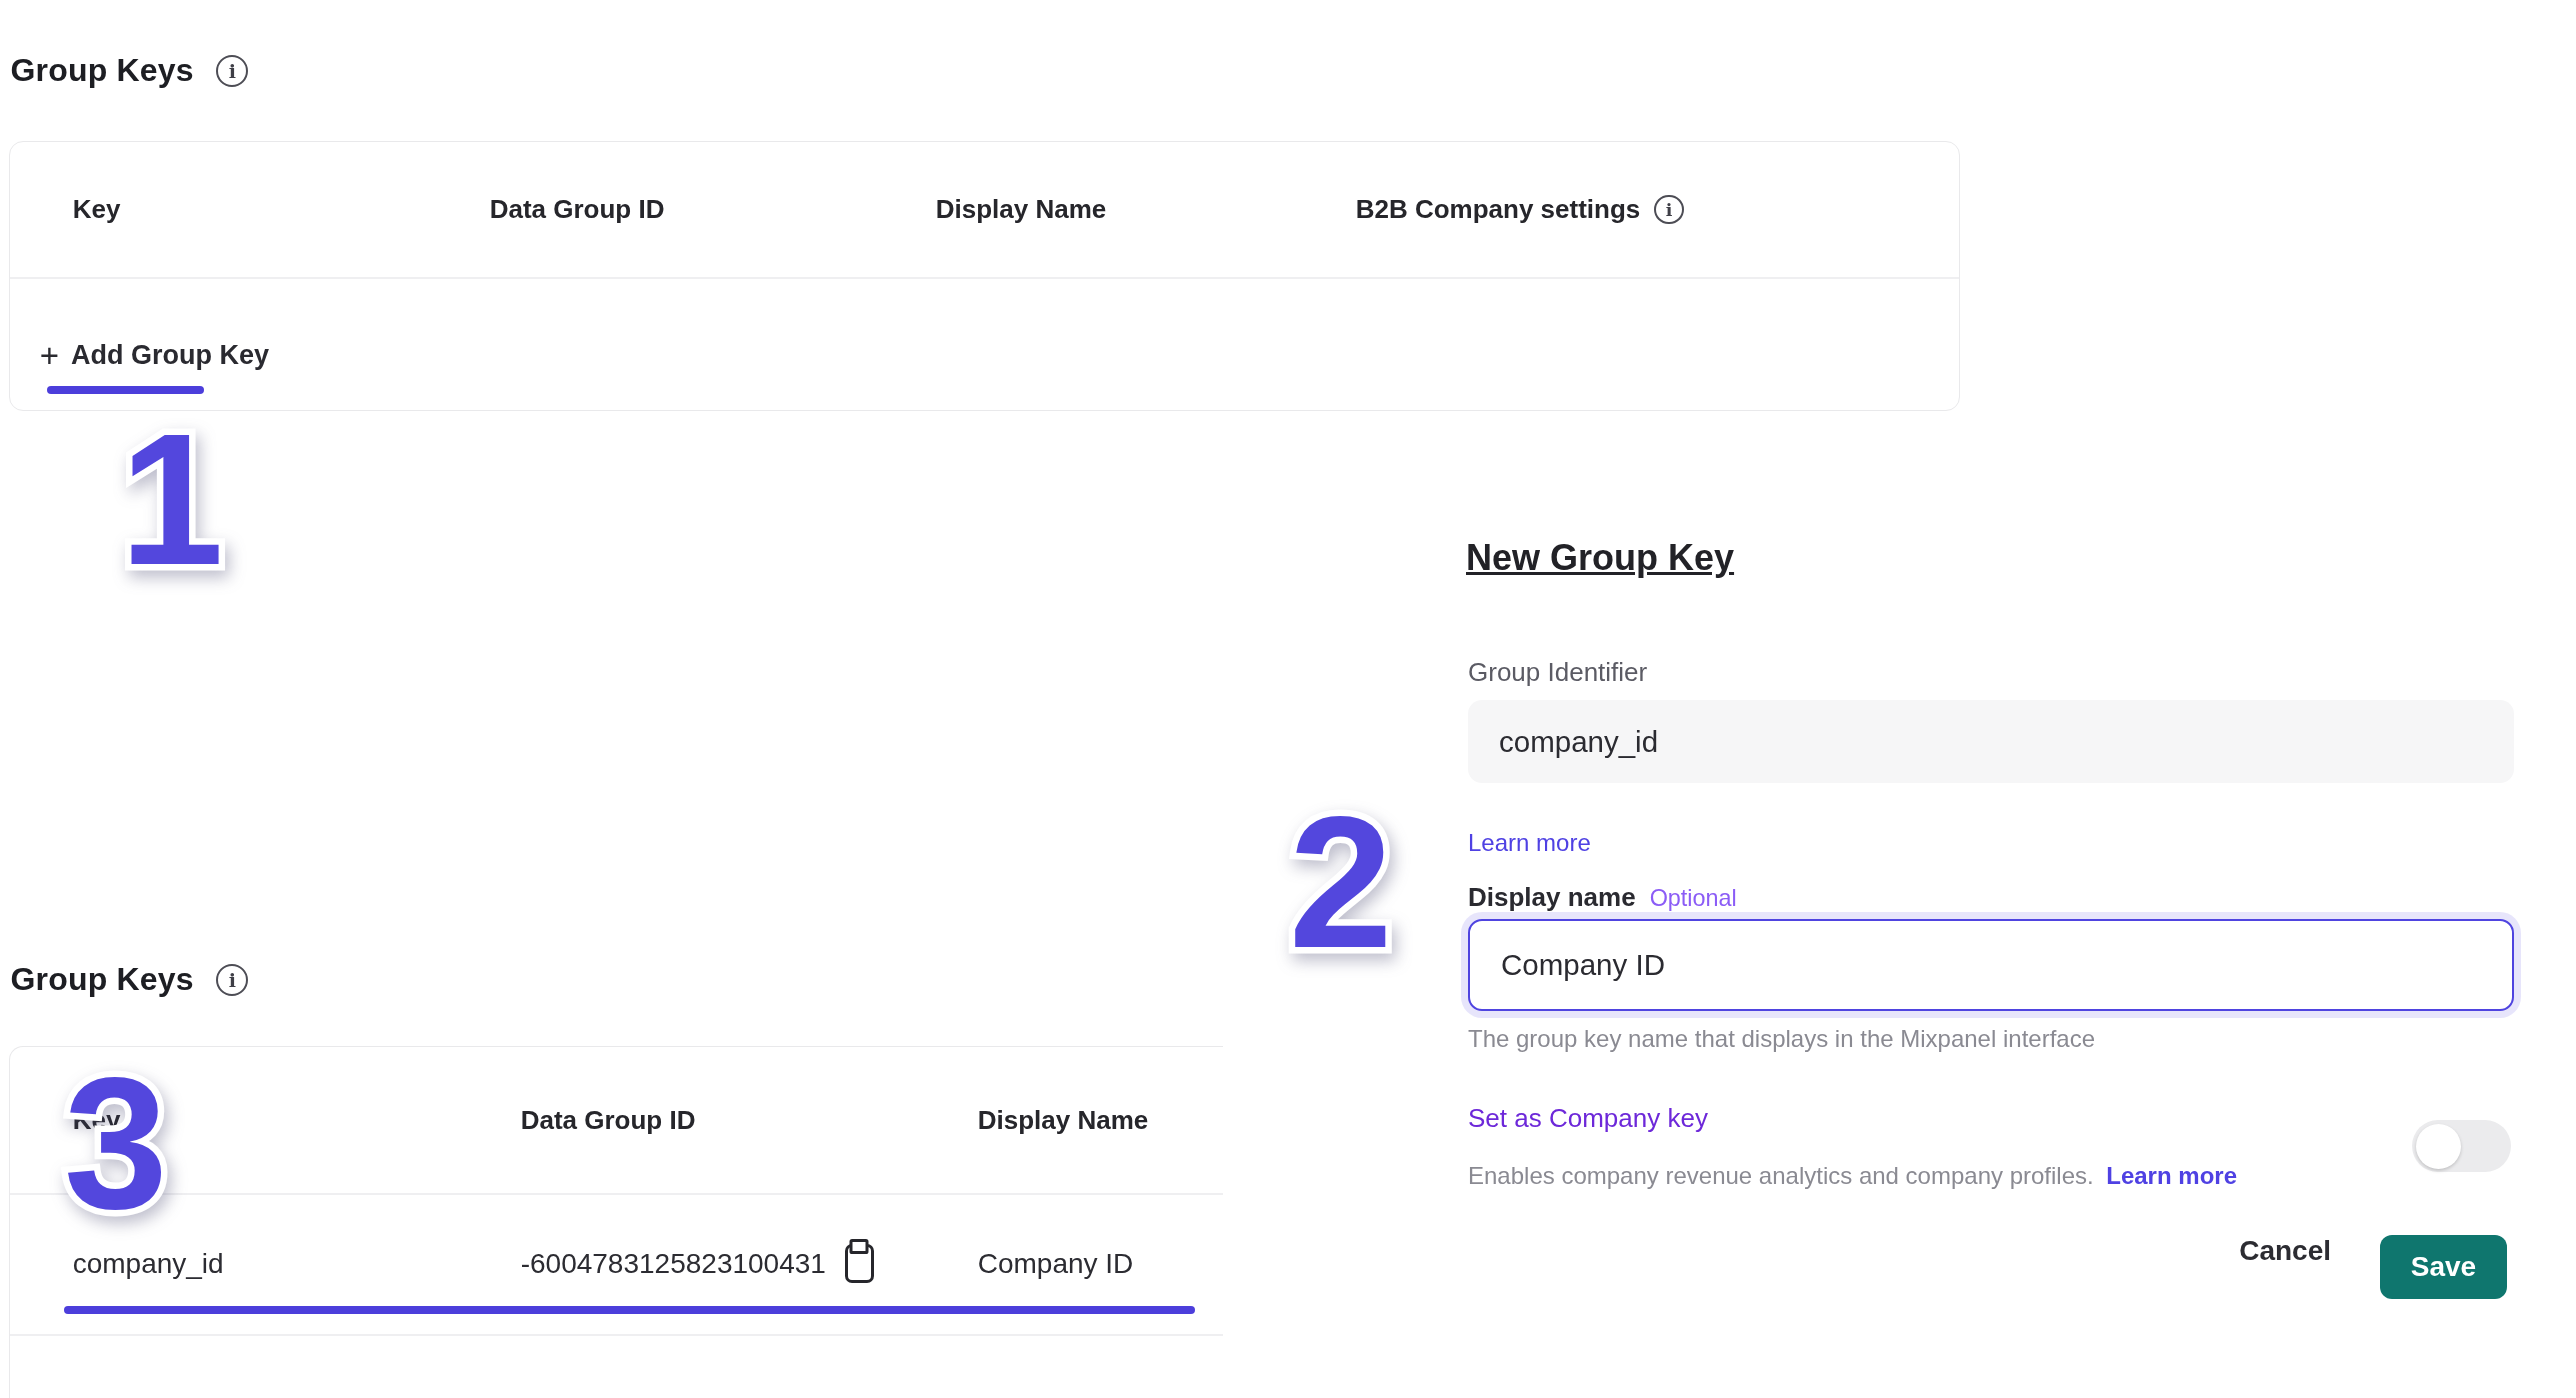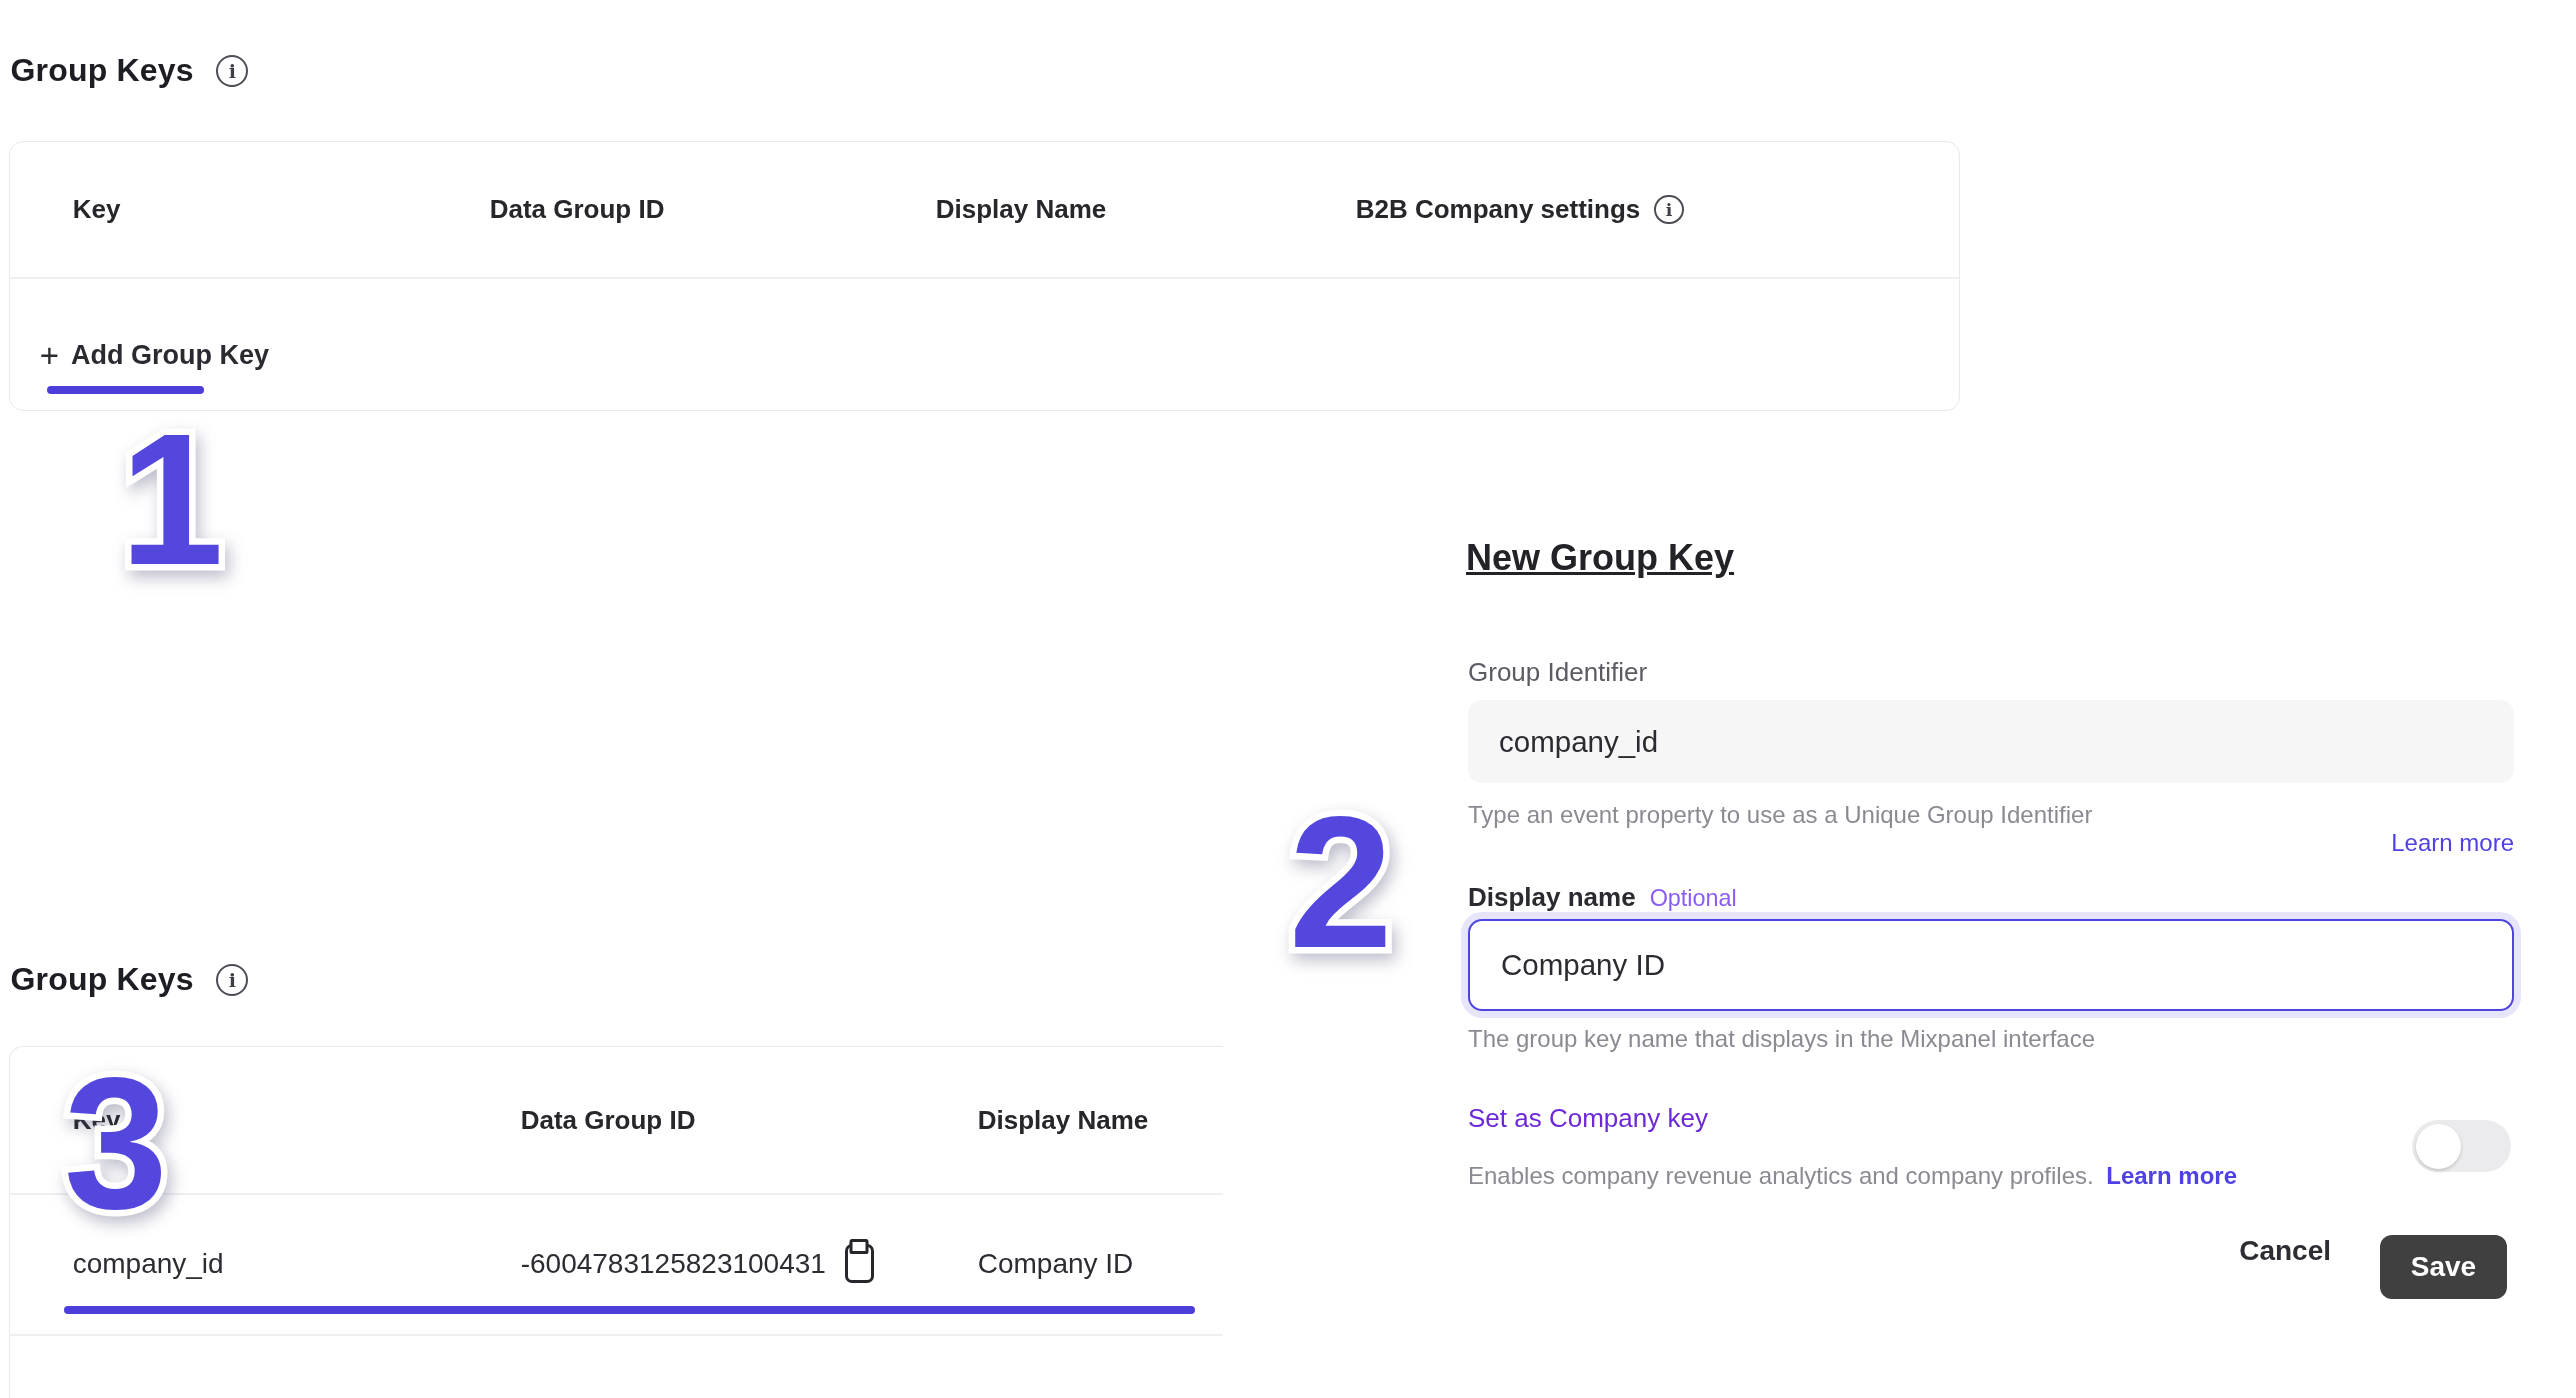--- a/index.html
+++ b/index.html
@@ -91,21 +91,21 @@
     width:99px; height:52px; background:#ebebed; border-radius:28px; position:relative; cursor:pointer;
   }
   .toggle::after {
     content:""; position:absolute; left:4.3px; top:3.5px; width:45px; height:45px;
     background:#fff; border-radius:50%; box-shadow:0 1.7px 3.5px rgba(0,0,0,.18);
   }
 
   .btn-row { display:flex; justify-content:flex-end; gap:49px; }
   .btn-cancel { font-size:28px; font-weight:600; color:#2c2c32; cursor:pointer; }
   .btn-save {
-    min-width:127px; height:64px; background:#404040; color:#fff; border:none;
+    min-width:127px; height:64px; background:#0f766e; color:#fff; border:none;
     border-radius:12px; font-size:28px; font-weight:700; cursor:pointer;
     display:flex; align-items:center; justify-content:center; padding:0 29.5px;
     font-family:inherit;
   }
 </style>
 </head>
 <body>
 
 <div class="abs section-heading" style="left:10.4px; top:52px;">
   <span class="h-text">Group Keys</span>
@@ -136,21 +136,20 @@
   <span class="layer fill">1</span>
 </div>
 
 <div class="abs form-title" style="left:1466px; top:537px;">New Group Key</div>
 
 <div class="abs field-label" style="left:1468px; top:657px;">Group Identifier</div>
 <div class="abs text-input input-plain" style="left:1468px; top:700px; width:1046px; height:83px;">
   <span>company_id</span>
 </div>
 <div class="abs helper-row" style="left:1468px; top:801px; width:1046px;">
-  <span class="helper-text">Type an event property to use as a Unique Group Identifier</span>
   <span class="link">Learn more</span>
 </div>
 
 <div class="abs" style="left:1468px; top:882px; display:flex; align-items:baseline;">
   <span class="field-label bold">Display name</span>
   <span class="optional">Optional</span>
 </div>
 <div class="abs text-input input-focused" style="left:1468px; top:919px; width:1046px; height:92px;">
   <span>Company ID</span>
 </div>

